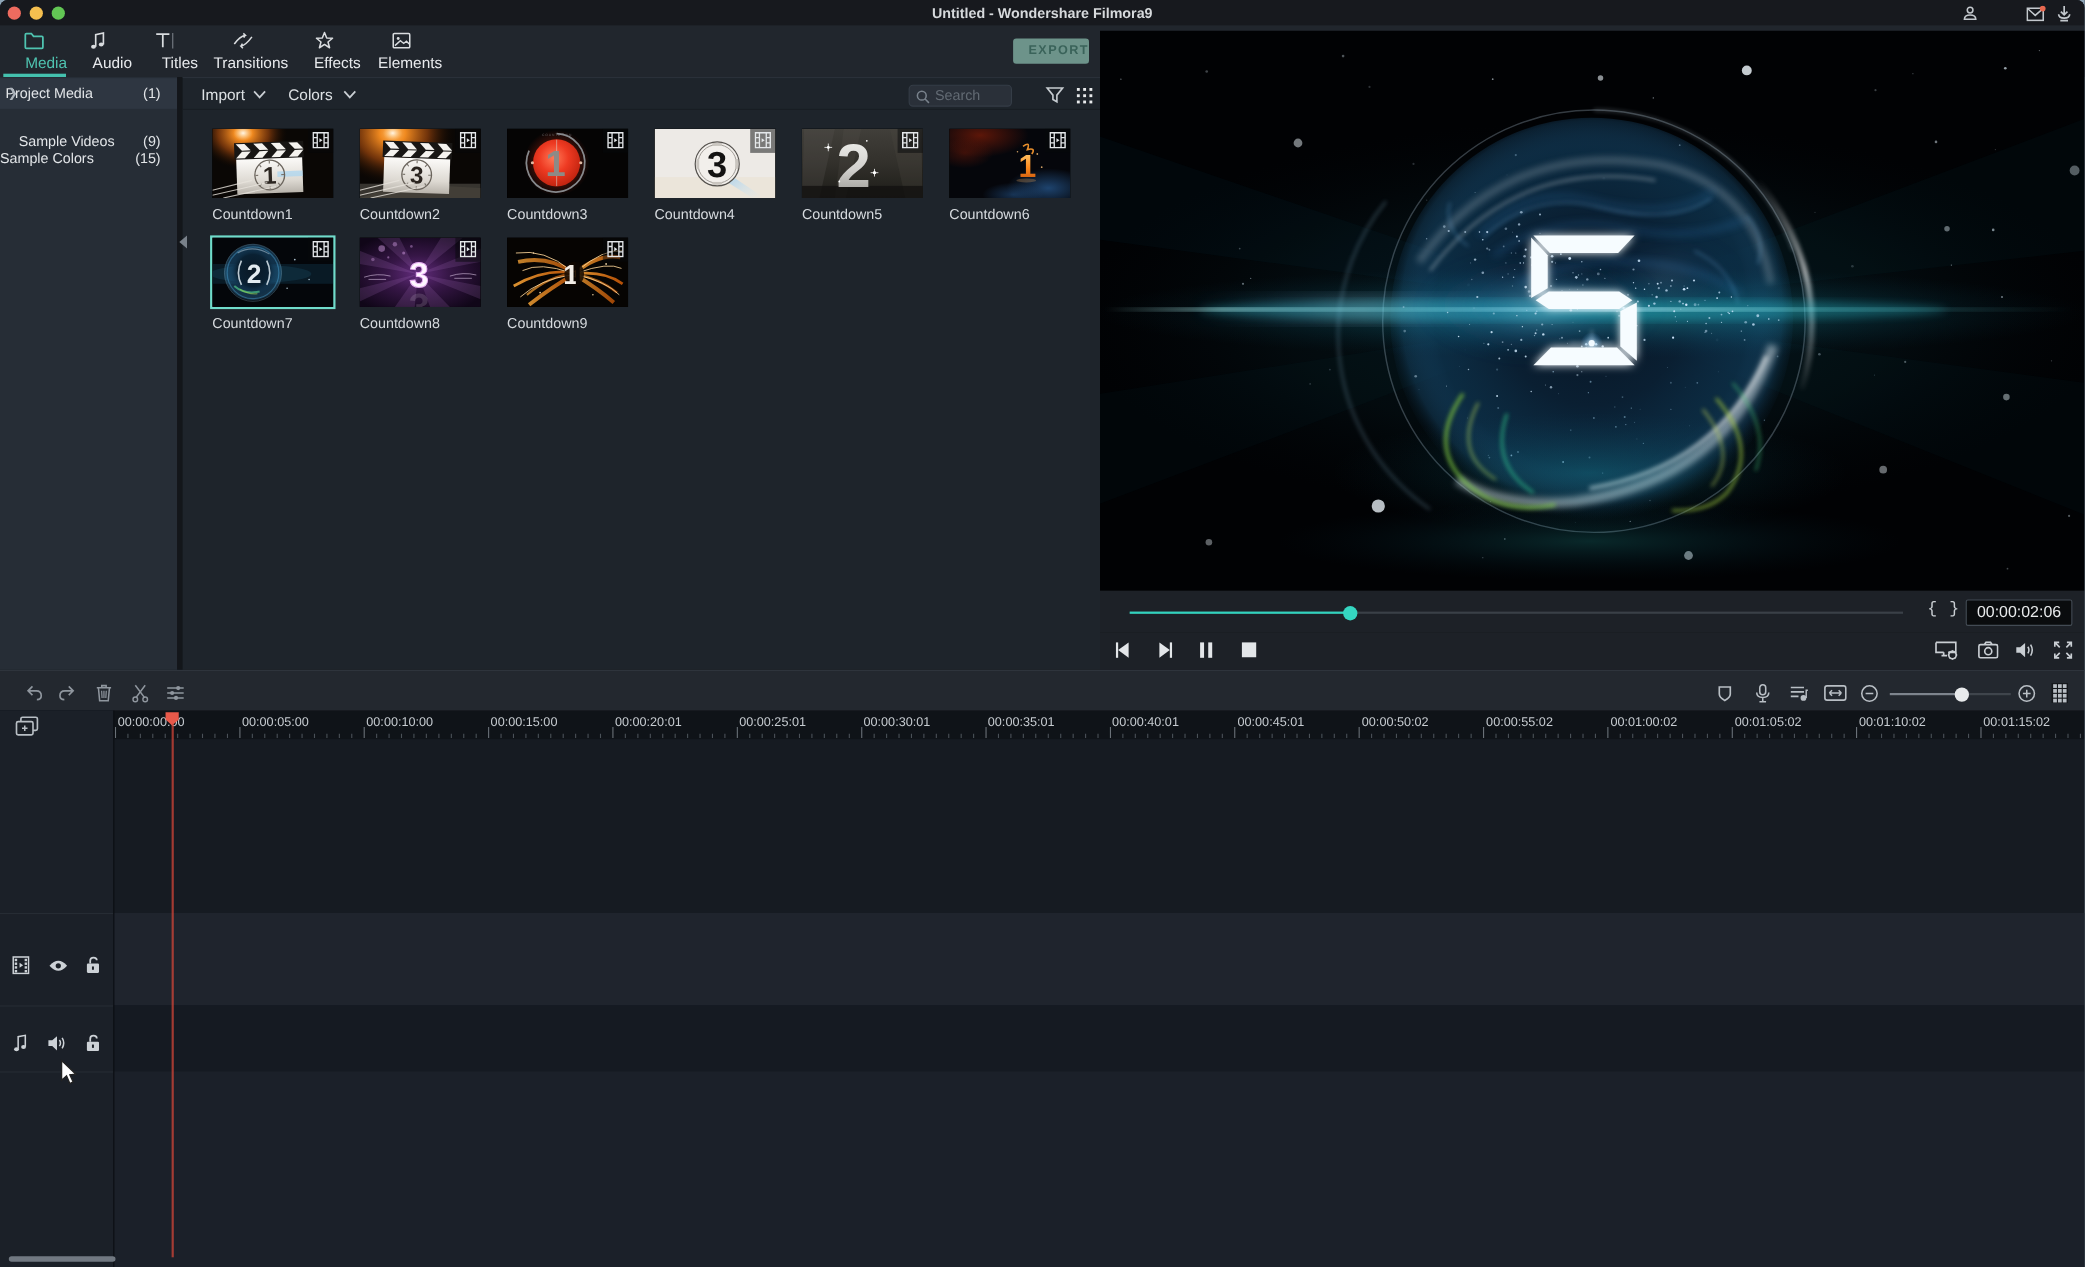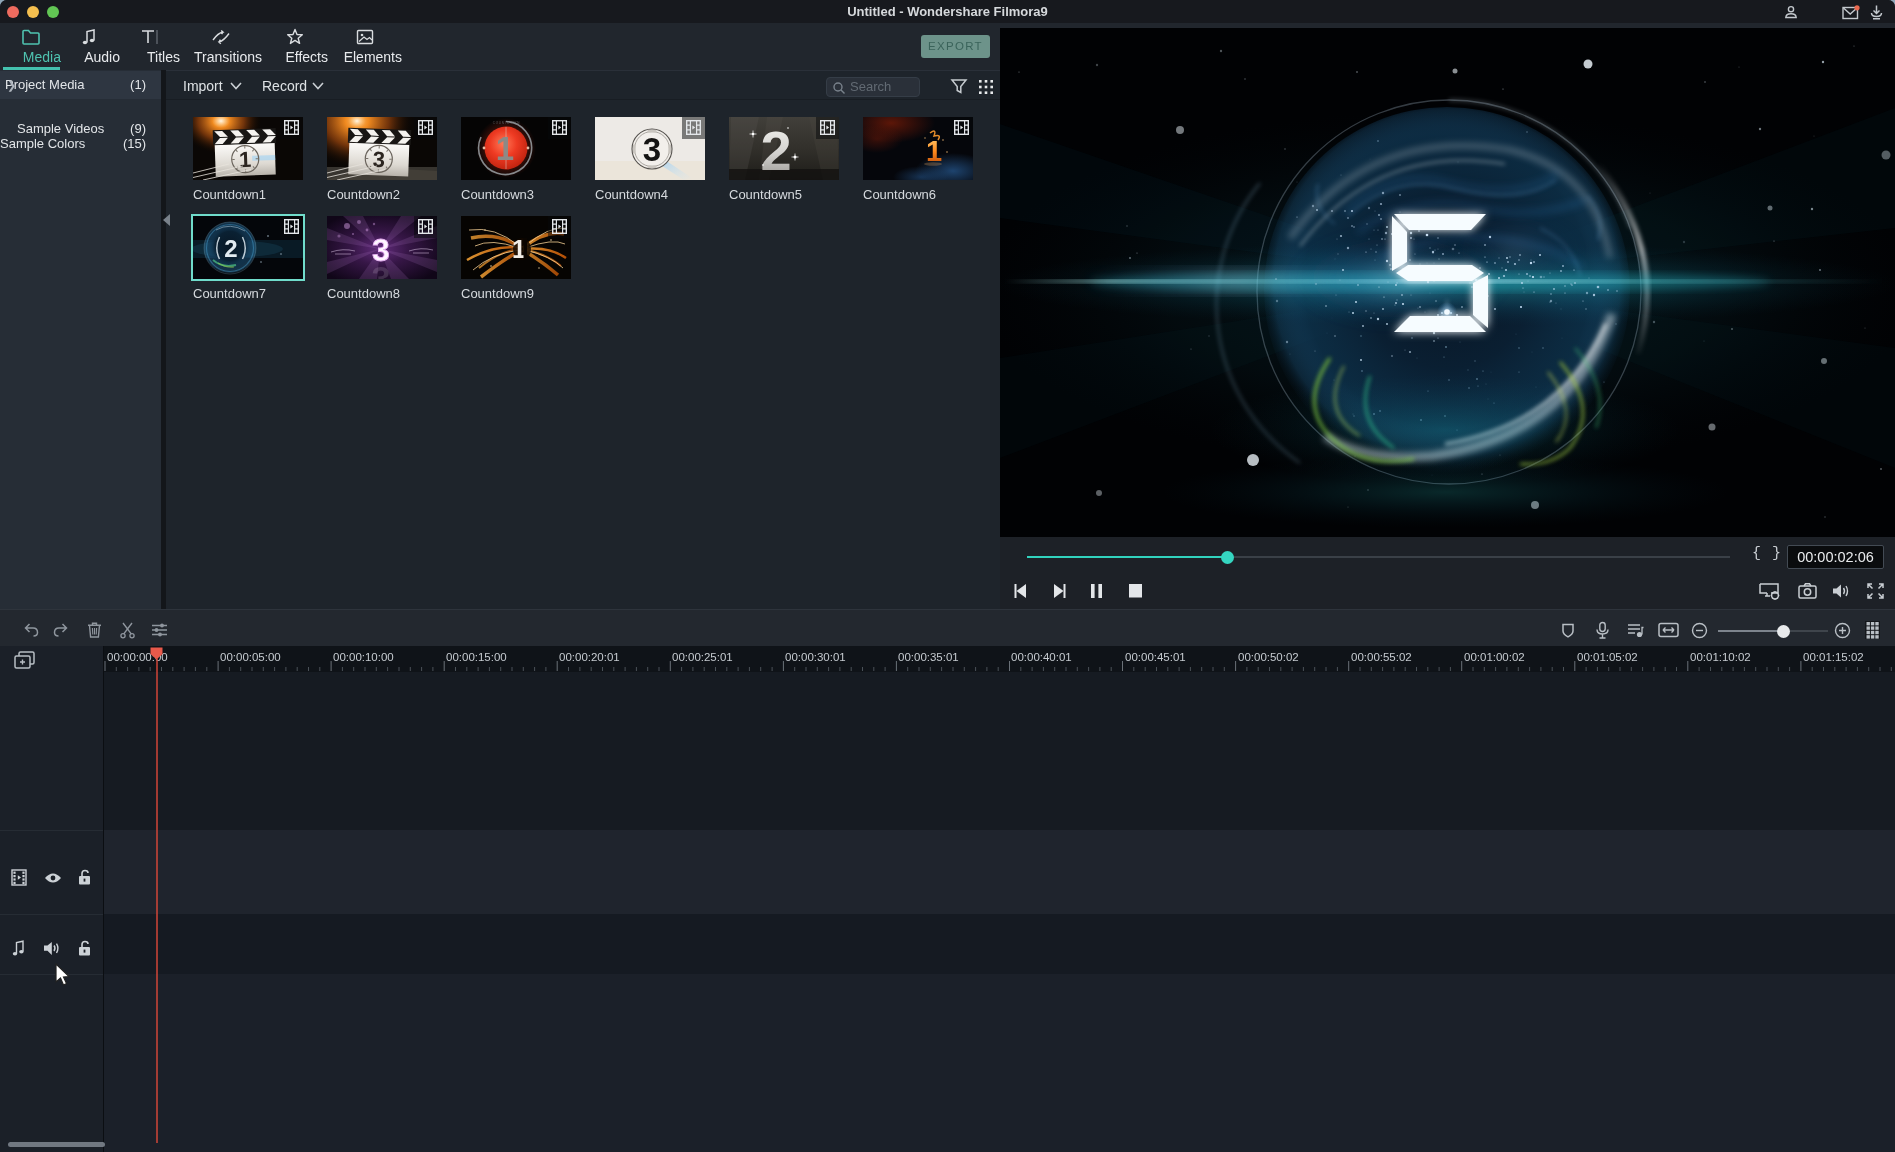--- a/index.html
+++ b/index.html
@@ -6,21 +6,21 @@
 html,body{width:1895px;height:1152px;overflow:hidden;background:#8fa6b8;font-family:"Liberation Sans",sans-serif}
 #win{position:absolute;left:0;top:0;width:1895px;height:1152px;background:#16191d;border-radius:7px 7px 0 0;overflow:hidden}
 #titlebar{position:absolute;left:0;top:0;width:1895px;height:23px;background:#17191e}
 .tl{position:absolute;top:5.5px;width:12px;height:12px;border-radius:50%}
 #title{position:absolute;top:0;left:0;width:1895px;height:23px;line-height:24px;text-align:center;color:#d6d9dc;font-size:13px;font-weight:bold}
 #tabbar{position:absolute;left:0;top:23px;width:1895px;height:47px;background:#21262d}
 .tab{position:absolute;top:0;height:47px;text-align:right;color:#e8eaed;font-size:14px}
 .tab .ic{position:absolute;left:50%;transform:translateX(-50%);top:4px}
 .tab .lb{position:absolute;left:0;right:0;top:26px}
 #mediaul{position:absolute;left:3px;top:44px;width:57px;height:3.5px;background:#44c1ae}
-#export{position:absolute;left:921px;top:12px;width:69px;height:23px;background:#6d938a;border-radius:3px;color:#3a635a;font-size:11.5px;font-weight:normal;text-align:center;line-height:23px;letter-spacing:1.3px}
+#export{position:absolute;left:921px;top:12px;width:69px;height:23px;background:#6d938a;border-radius:3px;color:#3a635a;font-size:11.5px;font-weight:bold;text-align:right;line-height:23px;letter-spacing:1.3px}
 #mediapanel{position:absolute;left:0;top:70px;width:1000px;height:539px;background:#1e242b}
 #sidebar{position:absolute;left:0;top:0;width:161px;height:539px;background:#262d36}
 #sidesep{position:absolute;left:161px;top:0;width:5px;height:539px;background:#13161a}
 .srow{position:absolute;left:0;width:161px;height:28px;line-height:28px;color:#e2e5e8;font-size:13px}
 .srow .cnt{position:absolute;right:15px;top:0}
 #collapse{position:absolute;left:163px;top:214px;width:0;height:0;border-top:6px solid transparent;border-bottom:6px solid transparent;border-right:7px solid #79818a}
 #libhead{position:absolute;left:166px;top:0px;width:834px;height:30px;border-top:1px solid #2a3039;border-bottom:1px solid #181d23}
 .ddtext{position:absolute;top:0;height:30px;line-height:30px;color:#dde1e4;font-size:14px}
 #searchbox{position:absolute;left:660px;top:6px;width:94px;height:20px;background:#2a3039;border:1px solid #353d47;border-radius:4px;color:#626a73;font-size:13px;line-height:18px}
 #searchbox span{margin-left:23px}
@@ -122,21 +122,21 @@
 <div class="srow" style="top:1px;background:#2e3641"><span style="position:absolute;left:7px;color:#aeb5bd;font-size:11px;top:0">❯</span><span style="margin-left:5px">Project Media</span><span class="cnt">(1)</span></div>
 <div class="srow" style="top:45px"><span style="margin-left:17px">Sample Videos</span><span class="cnt">(9)</span></div>
 <div class="srow" style="top:60px"><span style="">Sample Colors</span><span class="cnt">(15)</span></div>
 </div>
 <div id="sidesep"></div>
 <div id="libhead">
 <span class="ddtext" style="left:17px">Import</span>
 <svg style="position:absolute;left:63px;top:10px" width="14" height="10" viewBox="0 0 14 10">
           <path d="M2 2 L7 7.5 L12 2" fill="none" stroke="#c9ced3" stroke-width="1.6"></path>
         </svg>
-<span class="ddtext" style="left:96px">Record</span>
+<span class="ddtext" style="left:96px">Colors</span>
 <svg style="position:absolute;left:145px;top:10px" width="14" height="10" viewBox="0 0 14 10">
           <path d="M2 2 L7 7.5 L12 2" fill="none" stroke="#c9ced3" stroke-width="1.6"></path>
         </svg>
 <div id="searchbox"><svg style="position:absolute;left:5px;top:3px" width="14" height="14" viewBox="0 0 14 14">
             <circle cx="6" cy="6" r="4" fill="none" stroke="#79828c" stroke-width="1.4"></circle>
             <path d="M9 9 L12.5 12.5" stroke="#79828c" stroke-width="1.4"></path>
           </svg><span>Search</span></div>
 
 <svg style="position:absolute;left:784px;top:7px" width="18" height="17" viewBox="0 0 18 17">
           <path d="M2 2 L16 2 L10.8 8.5 L10.8 14.5 L7.2 12.5 L7.2 8.5 Z" fill="none" stroke="#c6cbd0" stroke-width="1.5"></path>

